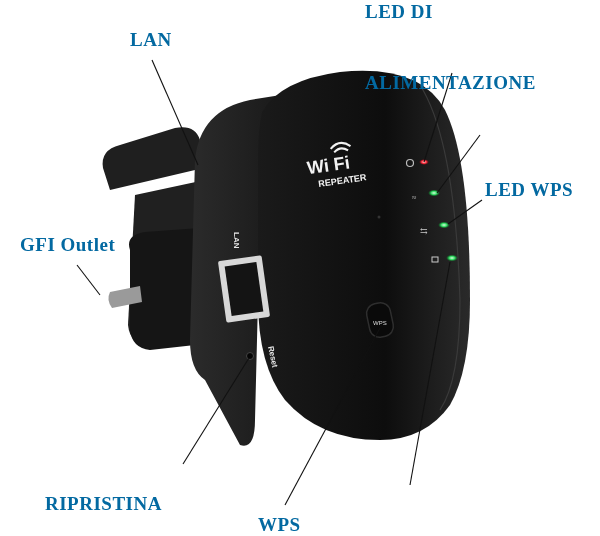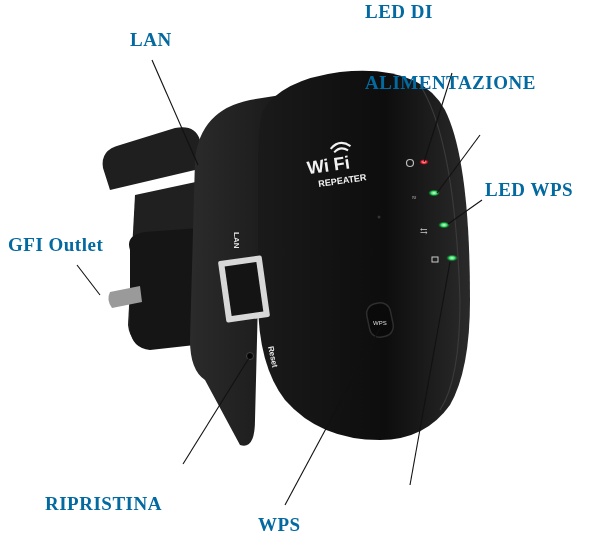--- a/index.html
+++ b/index.html
@@ -94,16 +94,16 @@
       <line x1="183" y1="464" x2="249" y2="358"></line>
       <line x1="285" y1="505" x2="380" y2="328"></line>
       <line x1="410" y1="485" x2="450" y2="262"></line>
     </g>
   </svg>
 
   <div class="label" style="left:365px; top:2px;">LED DI</div>
   <div class="label" style="left:365px; top:37px;margin-top:36px;">ALIMENTAZIONE</div>
   <div class="label" style="left:130px; top:30px;">LAN</div>
   <div class="label" style="left:485px; top:180px;">LED WPS</div>
-  <div class="label" style="left:8px; top:235px;text-align:right;">GFI Outlet</div>
+  <div class="label" style="left:20px; top:235px;text-align:right;">GFI Outlet</div>
   <div class="label" style="left:45px; top:473px;margin-top:21px;">RIPRISTINA</div>
   <div class="label" style="left:258px; top:515px;">WPS</div>
 </div>
 
 </body></html>

